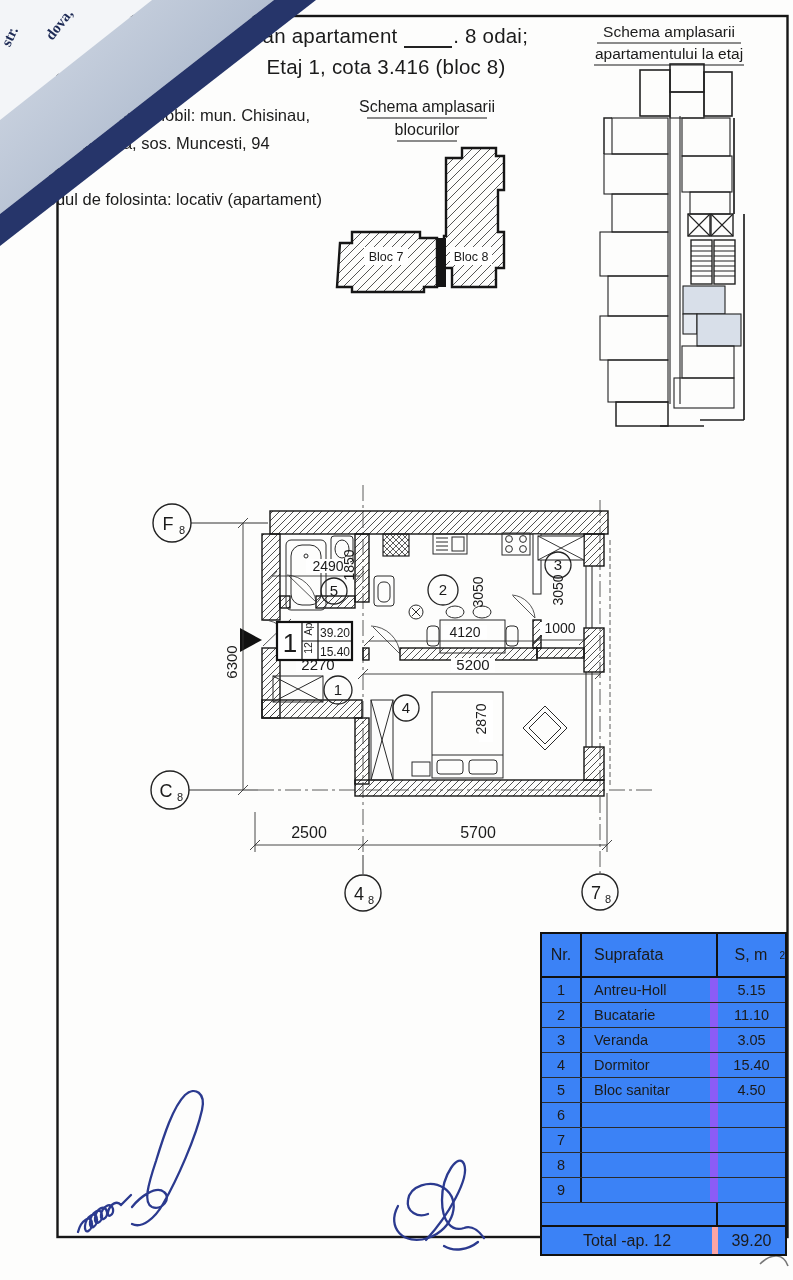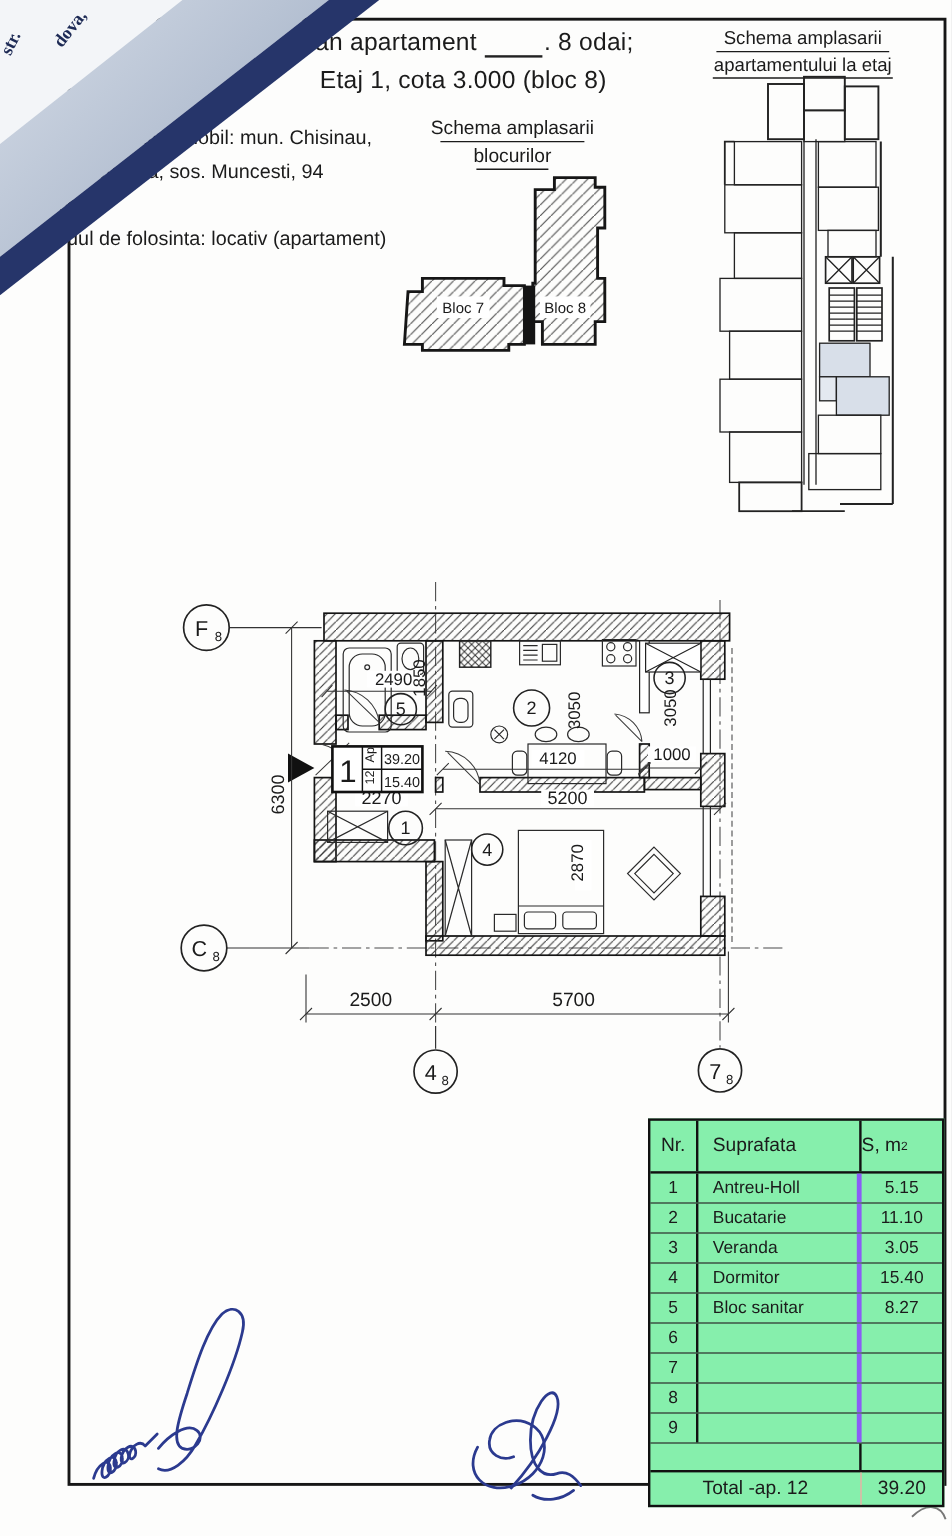--- a/index.html
+++ b/index.html
@@ -11,36 +11,36 @@
   .header{position:absolute;left:236px;top:24px;width:300px;text-align:center;
           font-size:20.5px;letter-spacing:.2px;z-index:3;}
   .header .l1{display:flex;justify-content:center;align-items:flex-end;white-space:pre;}
   .header .blank{display:inline-block;width:48px;border-bottom:2px solid #222;height:1em;margin:0 1px;}
   .header .l2{margin-top:7px;}
   
   .info{position:absolute;left:33px;top:101px;width:300px;font-size:16.5px;
         line-height:28px;z-index:2;}
   
   .exp-table{position:absolute;left:540px;top:932px;width:243px;border:2.5px solid #111;
-             background:#86efac;z-index:3;font-size:14.5px;}
+             background:#3b82f6;z-index:3;font-size:14.5px;}
   .t-head{display:grid;grid-template-columns:40px 136px 1fr;height:42px;border-bottom:2.5px solid #111;}
   .t-head>div{display:flex;align-items:center;font-size:16px;}
   .t-head .c-nr{justify-content:center;border-right:2px solid #111;}
   .t-head .c-ex{padding-left:12px;border-right:2px solid #111;}
-  .t-head .c-s{justify-content:flex-start;}
+  .t-head .c-s{justify-content:flex-end;gap:12px;}
   .t-row{display:grid;grid-template-columns:40px 136px 1fr;height:24px;border-bottom:1.2px solid #2b2b2b;}
   .t-row>div{display:flex;align-items:center;}
   .t-row .c-nr{justify-content:center;border-right:2px solid #111;}
-  .t-row .c-ex{padding-left:12px;border-right:4px solid #8b5cf6;}
+  .t-row .c-ex{padding-left:12px;border-right:8px solid #8b5cf6;}
   .t-row .c-s{justify-content:center;}
   .t-empty{display:grid;grid-template-columns:176px 1fr;height:22px;border-bottom:2.5px solid #111;}
   .t-empty>div:first-child{border-right:2px solid #111;}
   .t-total{display:grid;grid-template-columns:176px 1fr;height:27px;}
   .t-total>div{display:flex;align-items:center;justify-content:center;font-size:16px;}
-  .t-total .c-lab{border-right:1px solid #fca5a5;}
+  .t-total .c-lab{border-right:6px solid #fca5a5;}
   sup{font-size:10px;}
   
   .fold{position:absolute;left:0;top:0;width:330px;height:260px;z-index:5;pointer-events:none;}
   .fold .f3{position:absolute;inset:0;background:#f3f5f8;
             clip-path:polygon(0 0,152px 0,0 120px);}
   .fold .f2{position:absolute;inset:0;background:linear-gradient(135deg,#d4dbe6 0%,#aab7cb 60%,#93a3bd 100%);
             clip-path:polygon(152px 0,274px 0,0 214px,0 120px);}
   .fold .f1{position:absolute;inset:0;background:#26356a;
             clip-path:polygon(274px 0,316px 0,0 246px,0 214px);}
   .fold .t1,.fold .t2{position:absolute;font-family:"Liberation Serif",serif;
@@ -309,21 +309,21 @@
         <path d="M426,1240 c22,-24 44,-62 38,-76 c-5,-12 -22,10 -22,36 c0,22 10,32 22,28 c8,-3 14,2 20,10"></path>
         <path d="M444,1246 c10,6 24,4 34,-4"></path>
       </g>
     </g>
 
     <path d="M760,1264 C772,1252 784,1254 788,1266" stroke="#777" stroke-width="1.6" fill="none"></path>
   </svg>
 
   <div class="header">
     <div class="l1"><span>Plan apartament </span><span class="blank"></span><span>. 8 odai;</span></div>
-    <div class="l2">Etaj 1, cota 3.000 (bloc 8)</div>
+    <div class="l2">Etaj 1, cota 3.416 (bloc 8)</div>
   </div>
 
   <div class="info">
     <div>Adresa bunului imobil: mun. Chisinau,</div>
     <div>sec. Botanica, sos. Muncesti, 94</div>
     <div>Bloc 8,</div>
     <div>Modul de folosinta: locativ (apartament)</div>
   </div>
 
   <div class="exp-table">
@@ -351,21 +351,21 @@
         <div class="c-s">3.05</div>
       </div>
     <div class="t-row">
         <div class="c-nr">4</div>
         <div class="c-ex">Dormitor</div>
         <div class="c-s">15.40</div>
       </div>
     <div class="t-row">
         <div class="c-nr">5</div>
         <div class="c-ex">Bloc sanitar</div>
-        <div class="c-s">8.27</div>
+        <div class="c-s">4.50</div>
       </div>
     <div class="t-row">
         <div class="c-nr">6</div>
         <div class="c-ex"></div>
         <div class="c-s"></div>
       </div>
     <div class="t-row">
         <div class="c-nr">7</div>
         <div class="c-ex"></div>
         <div class="c-s"></div>

